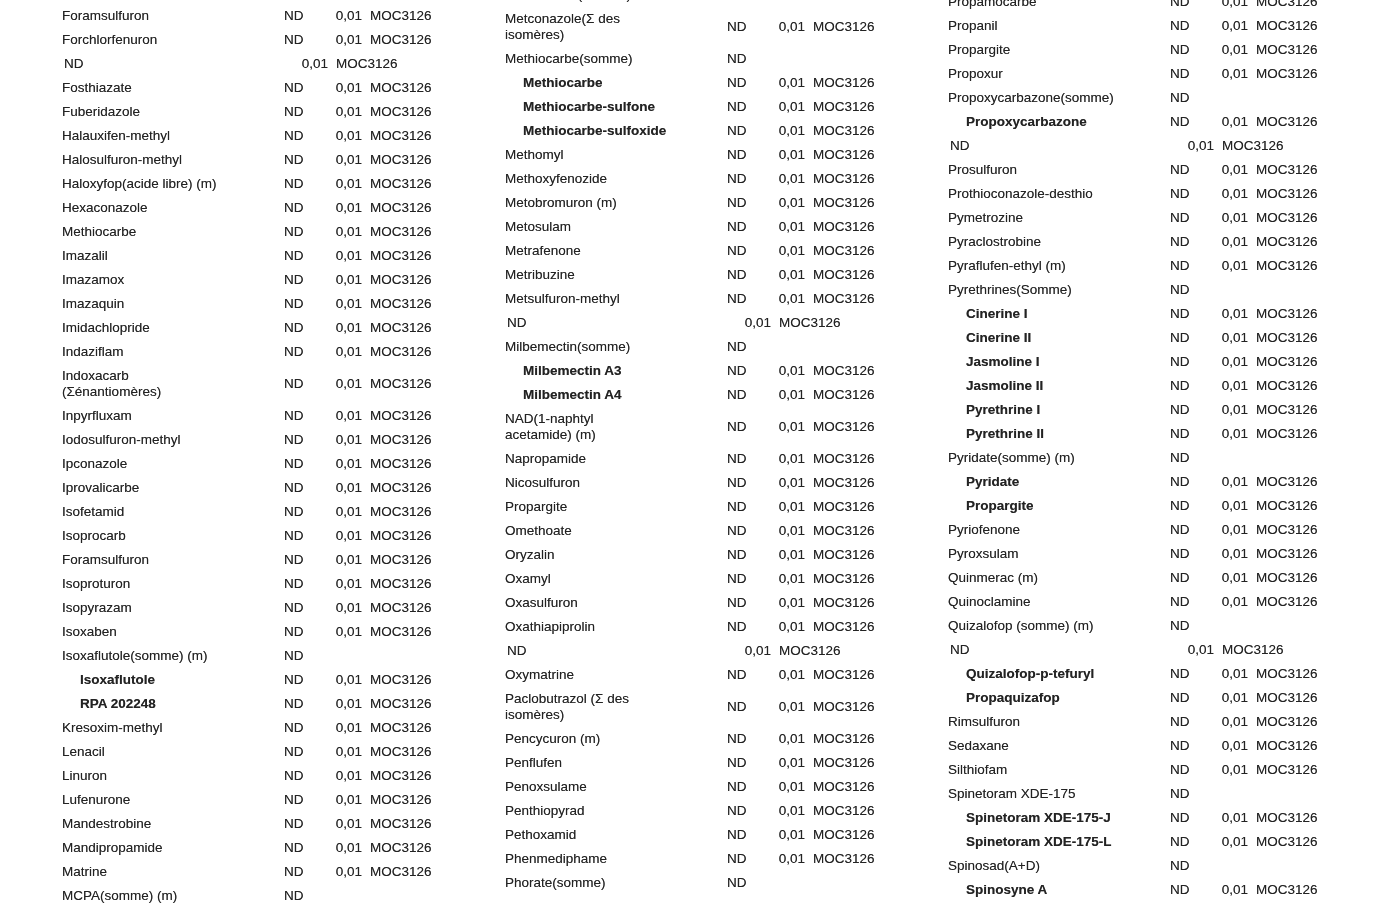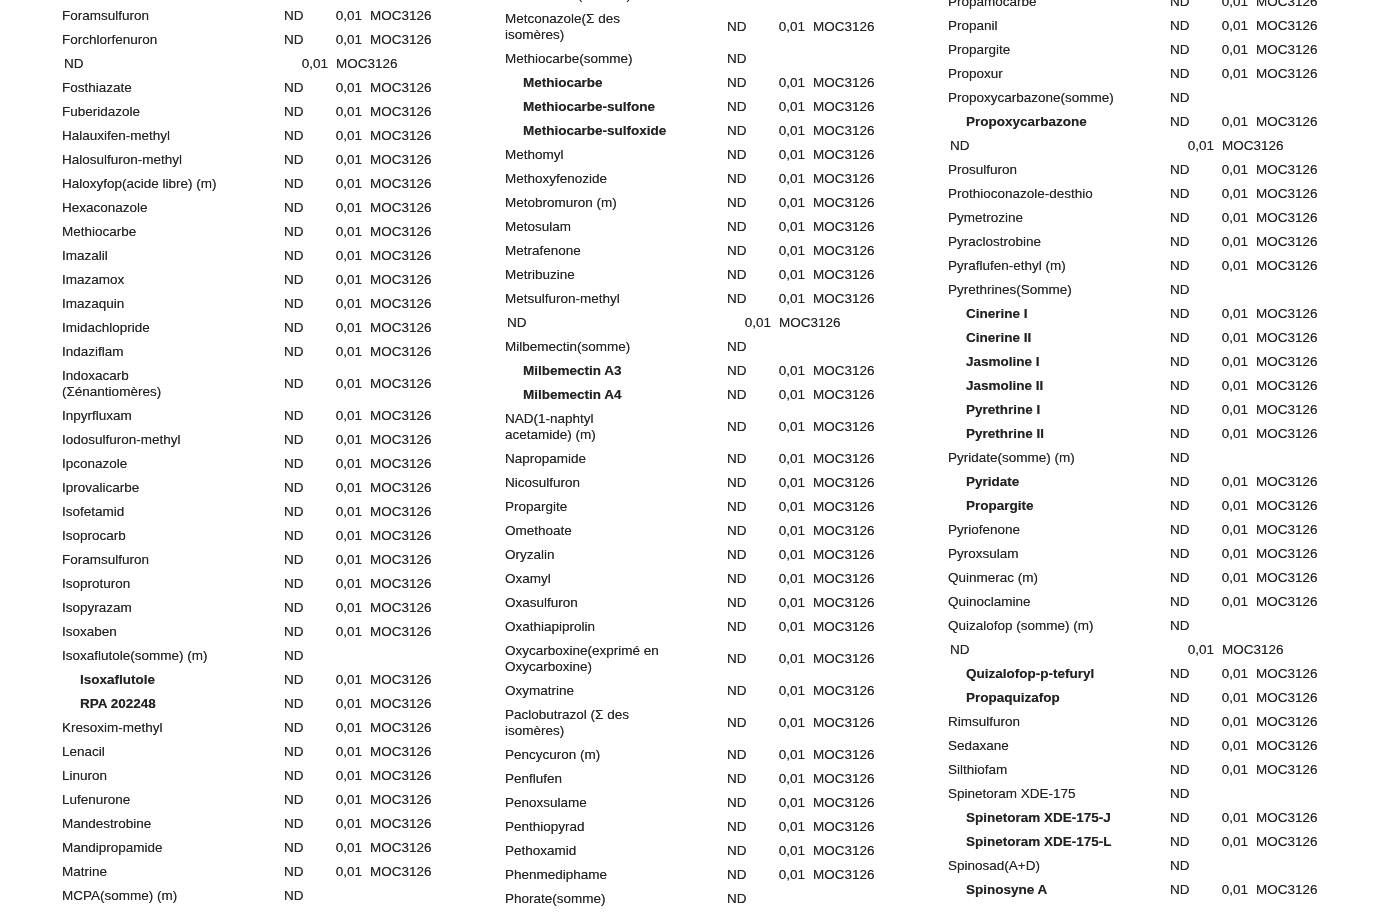--- a/index.html
+++ b/index.html
@@ -407,22 +407,20 @@
         <span class="loq">0,01</span>
         <span class="method">MOC3126</span>
       </div>
       <div class="row">
         <span class="name">Oxathiapiprolin</span>
         <span class="nd">ND</span>
         <span class="loq">0,01</span>
         <span class="method">MOC3126</span>
       </div>
       <div class="row">
-        <span class="name">Oxycarboxine(exprimé en
-Oxycarboxine)</span>
         <span class="nd">ND</span>
         <span class="loq">0,01</span>
         <span class="method">MOC3126</span>
       </div>
       <div class="row">
         <span class="name">Oxymatrine</span>
         <span class="nd">ND</span>
         <span class="loq">0,01</span>
         <span class="method">MOC3126</span>
       </div>

